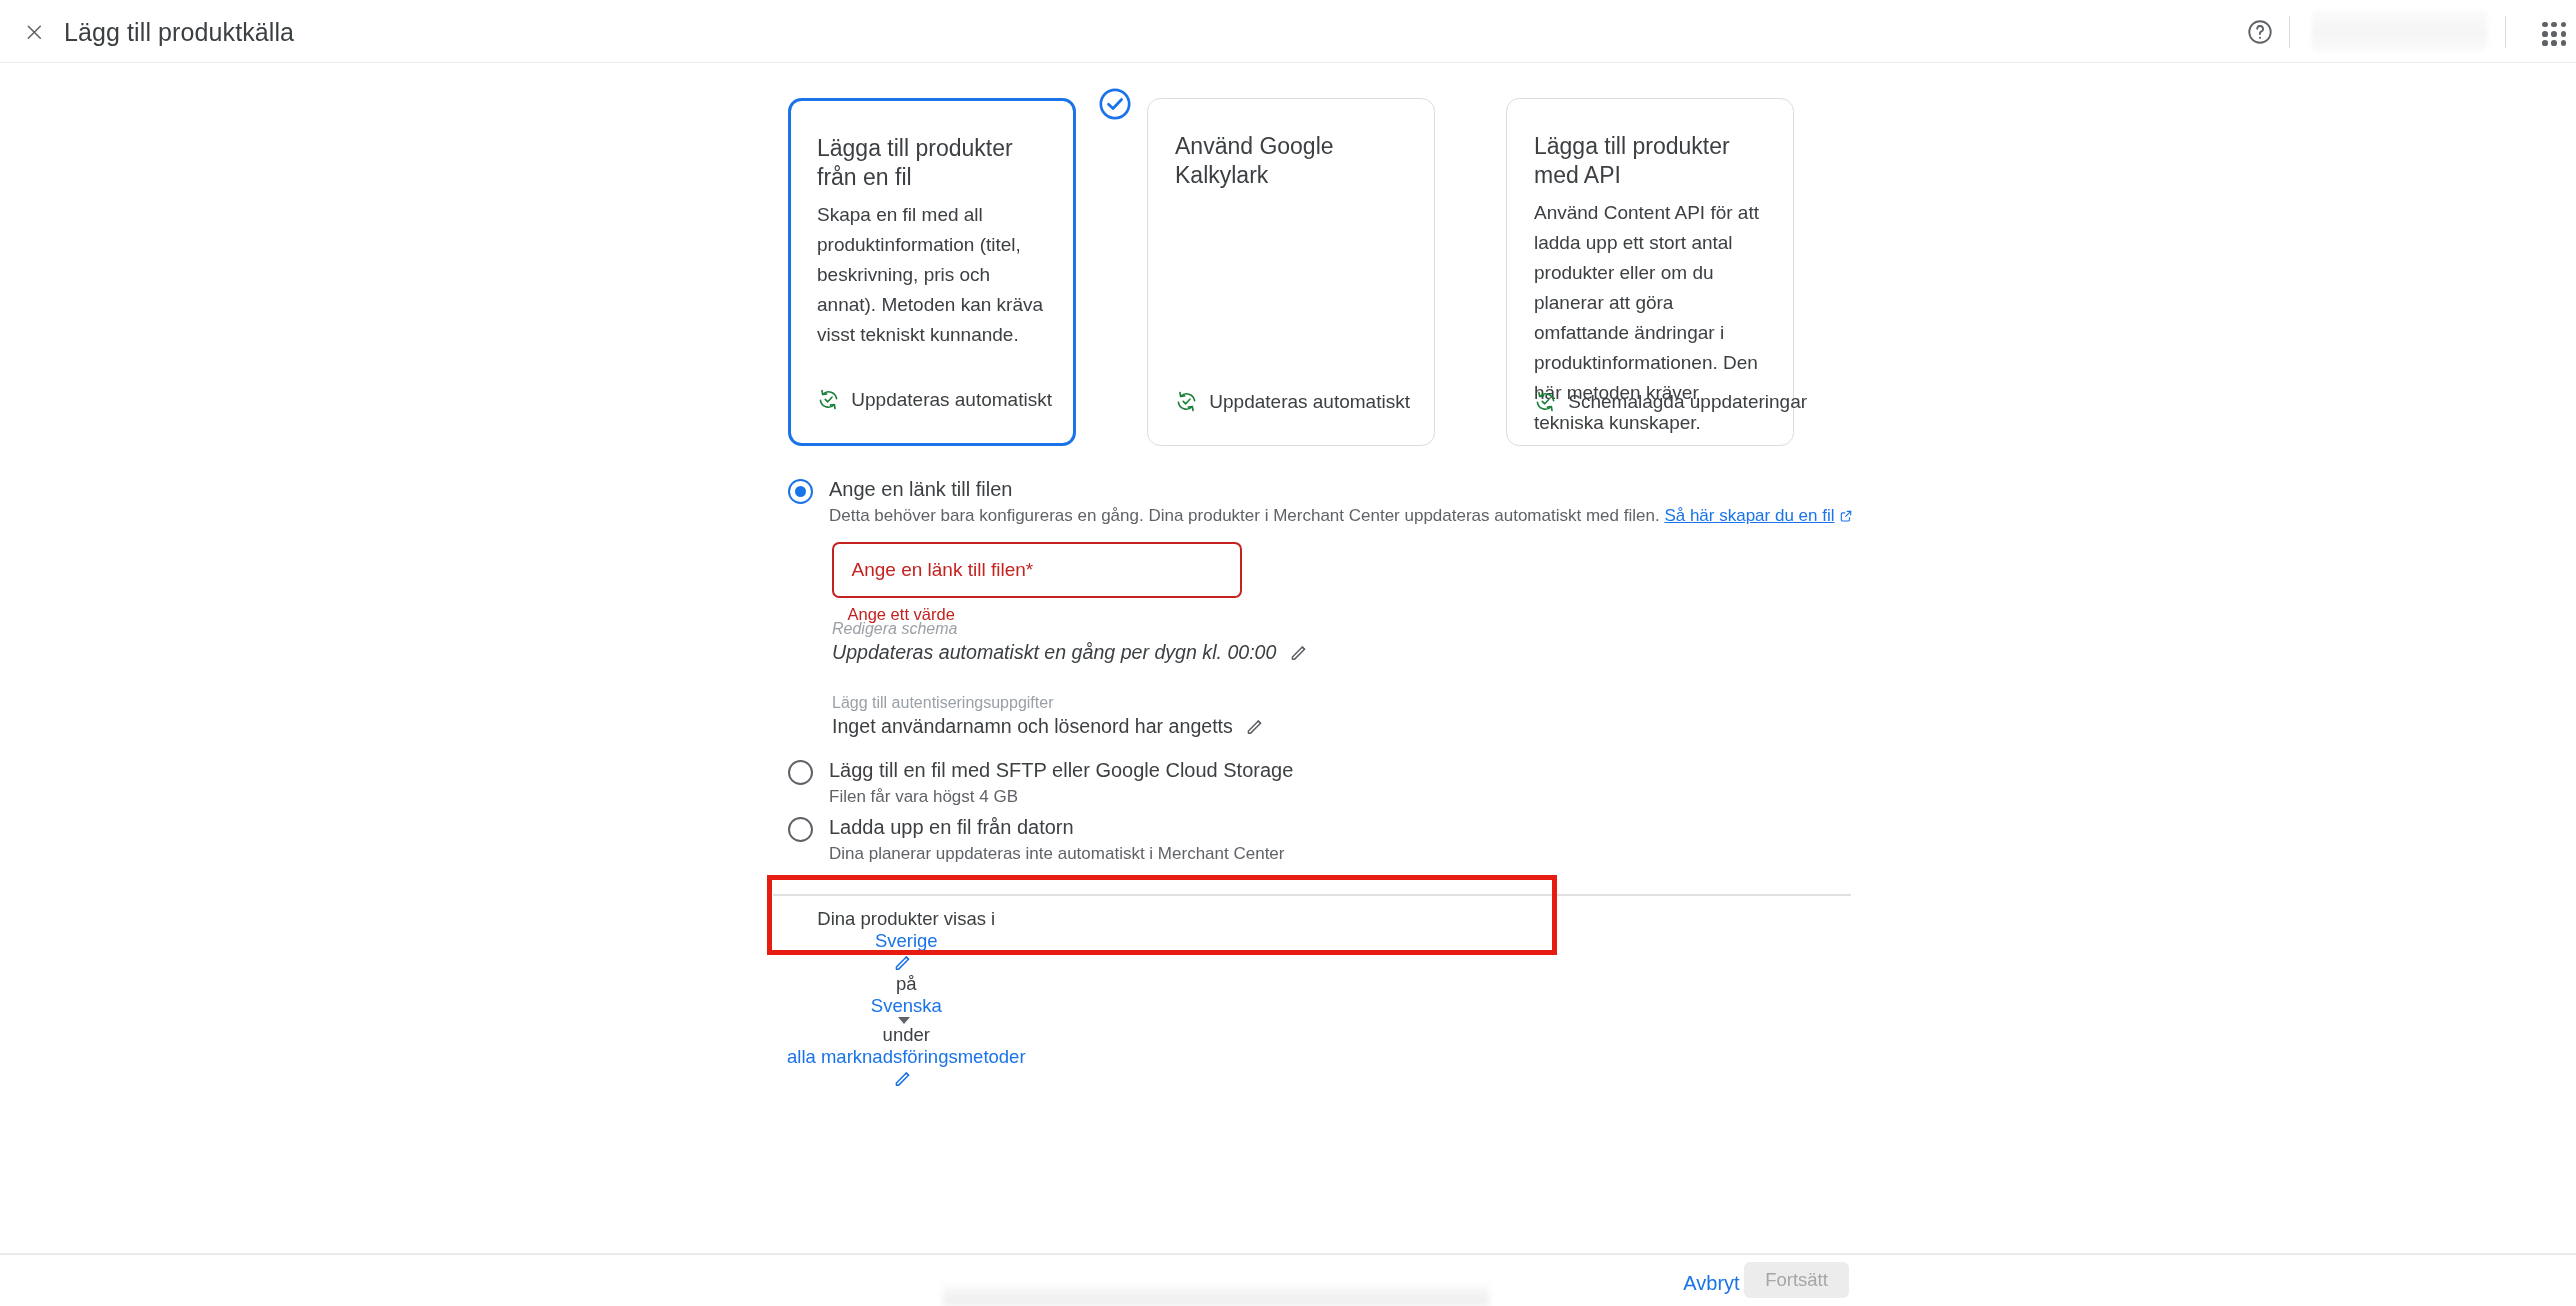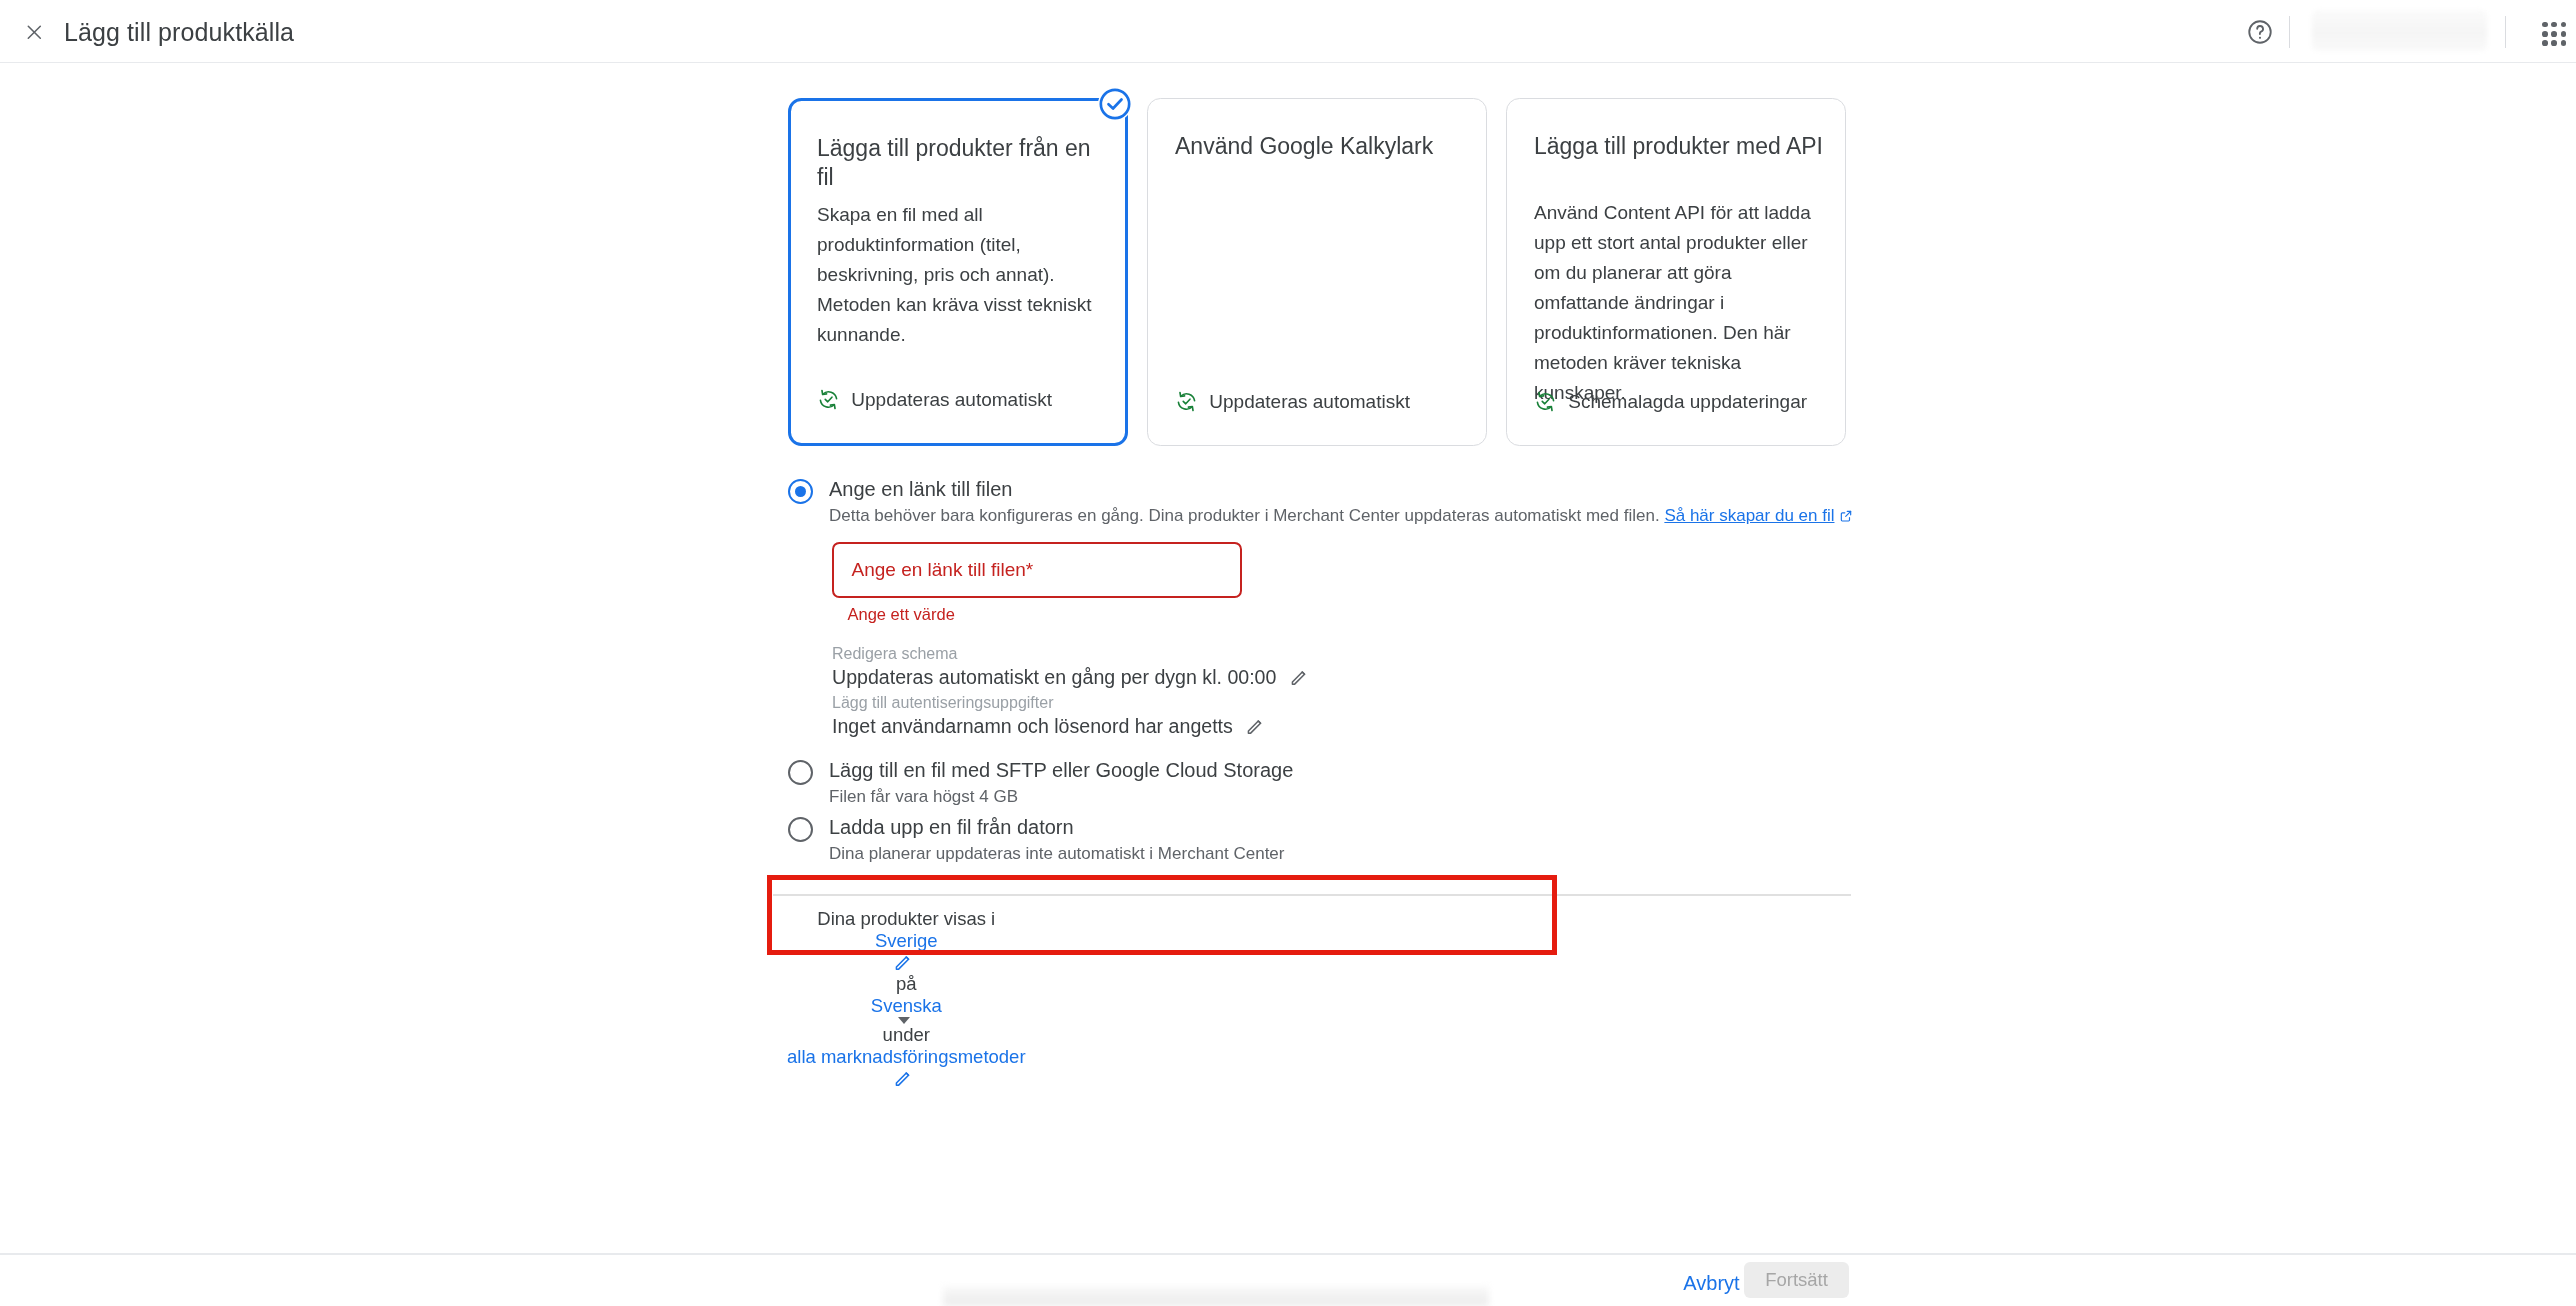--- a/index.html
+++ b/index.html
@@ -51,21 +51,21 @@
     position: absolute; left: 2540px; top: 19.6px;
     width: 28px; height: 28px; cursor: pointer;
     display: grid; grid-template-columns: repeat(3, 1fr); grid-template-rows: repeat(3, 1fr);
     gap: 3.6px; padding: 2.1px;
   }
   .apps-grid i { display: block; width: 5.7px; height: 5.7px; border-radius: 50%; background: #5f6368; }
 
   
   .cards { position: absolute; left: 788px; top: 98px; width: 1051px; height: 348px; }
   .card {
-    position: absolute; top: 0; width: 340px; height: 348px;
+    position: absolute; top: 0; width: 288px; height: 348px;
     background: #fff; border: 1.5px solid #dadce0; border-radius: 13.4px;
     cursor: pointer;
   }
   .card.c1 { left: 0; border: 3.1px solid #1a73e8; }
   .card.c2 { left: 359px; }
   .card.c3 { left: 718px; }
   .card-title {
     position: absolute; left: 27px; top: 33px; right: 20.6px;
     font-size: 23px; color: #3c4043; line-height: 29px;
   }
@@ -290,21 +290,21 @@
         </svg>
     </div>
 
     <div class="field-wrap">
       <div class="err-input">
         <span>Ange en länk till filen*</span>
       </div>
       <div class="err-msg">Ange ett värde</div>
     </div>
 
-    <div class="mini-group" style="top:163px;">
+    <div class="mini-group" style="top:138px;font-style:italic;">
       <div class="mini-label">Redigera schema</div>
       <div class="mini-value-row">
         <span class="mini-value">Uppdateras automatiskt en gång per dygn kl. 00:00</span>
         <svg class="pencil" viewBox="0 0 24 24" fill="none" stroke="#5f6368" stroke-width="1.8" stroke-linecap="round" stroke-linejoin="round">
           <path d="M4 17.4V20h2.6L18.1 8.5l-2.6-2.6L4 17.4z"></path>
           <path d="M15.5 5.9l2.6 2.6"></path>
         </svg>
       </div>
     </div>
 

